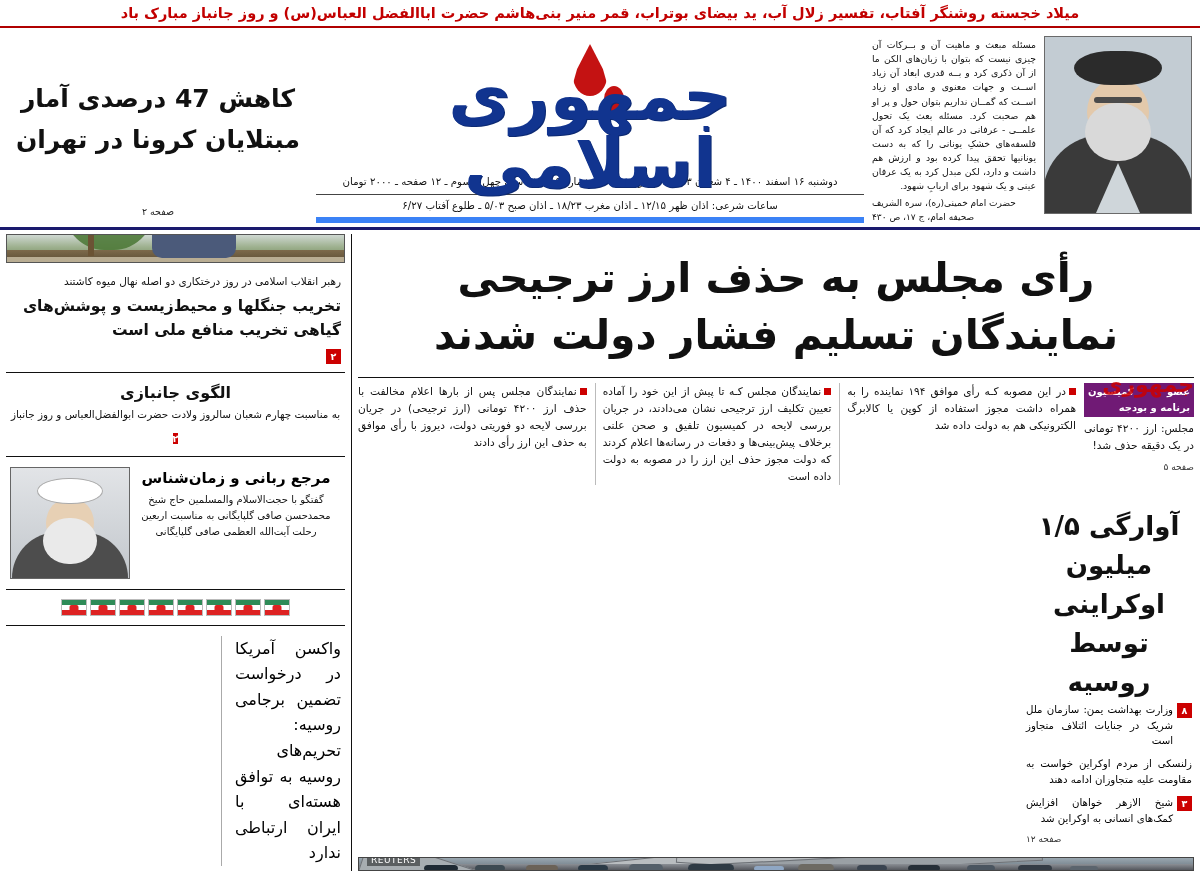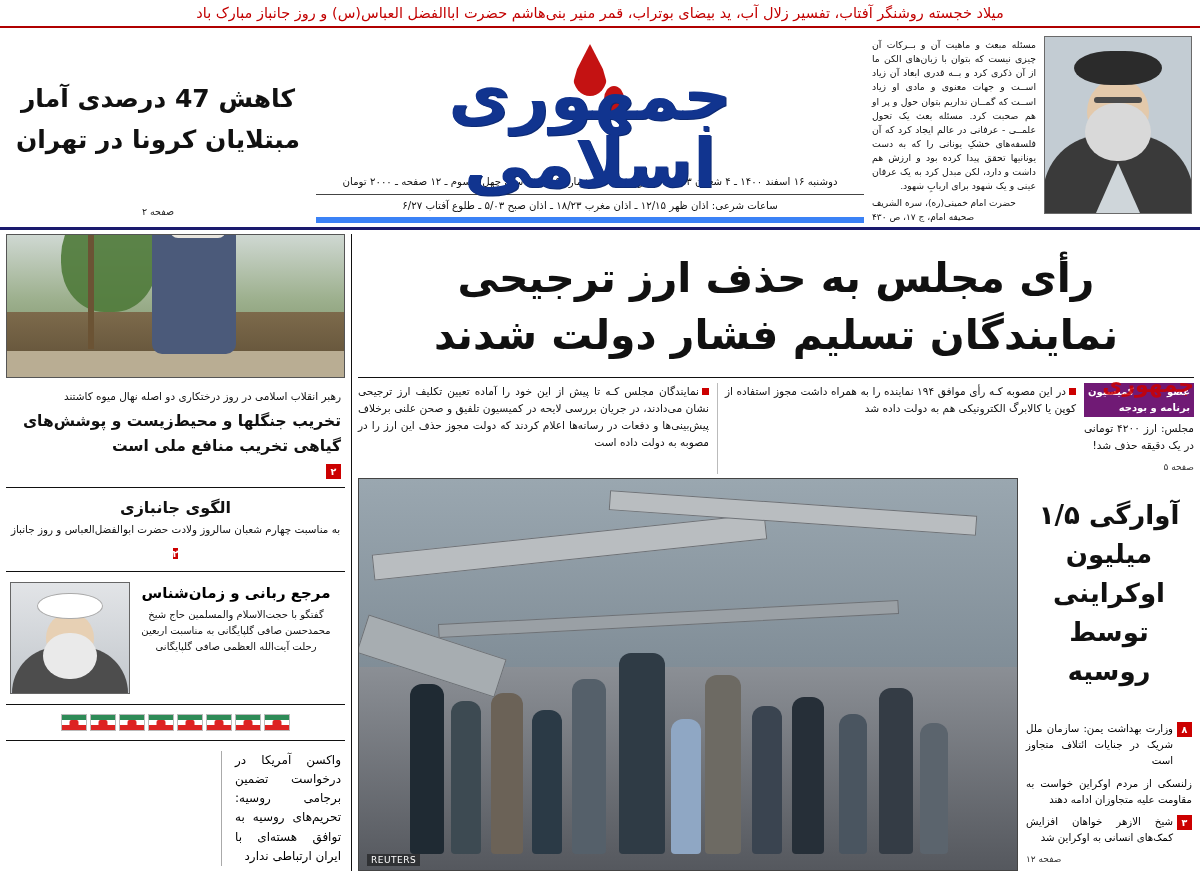--- a/index.html
+++ b/index.html
@@ -20,21 +20,21 @@
   
   .top-banner {
     height: 28px;
     display: flex; align-items: center; justify-content: center;
     border-bottom: 2px solid #b00000;
     padding: 0 6px;
   }
   .top-banner .txt {
     color: #c20000;
     font-size: 14.5px;
-    font-weight: normal;
+    font-weight: bold;
     white-space: nowrap;
     letter-spacing: -0.2px;
   }
 
   
   .masthead {
     position: relative;
     height: 202px;
     border-bottom: 3px solid #1a1a6e;
     display: flex;
@@ -185,21 +185,21 @@
     background: #701a75; color: #fff; font-weight: bold; font-size: 10px;
     padding: 1px 4px; display: inline-block; margin-bottom: 3px;
   }
   .brief-col .pg { font-size: 9px; color: #333; margin-top: 6px; }
   .mini-banner {
     position: absolute; top: -16px; right: 0;
     font-size: 22px; color: #c00; font-weight: bold; opacity: .85;
   }
 
   
-  .photo-row { display: flex; flex-direction: row; gap: 6px; flex: 1; }
+  .photo-row { display: flex; flex-direction: column; gap: 6px; flex: 1; }
   .photo {
     flex: 1; position: relative; overflow: hidden;
     background: #6d7a85;
     border: 1px solid #444;
   }
   .ph-sky { position: absolute; inset: 0; background: linear-gradient(#9aa7b0, #7d8a94 55%, #6a7680); }
   .ph-rubble {
     position: absolute; left: 0; right: 0; bottom: 0; height: 52%;
     background: linear-gradient(#8e8madd, #5d6168);
     background: linear-gradient(#8b8f95, #55585e);
@@ -289,21 +289,21 @@
   }
   .flag .g { position:absolute; top:0; left:0; right:0; height:33.3%; background:#2e8b57; }
   .flag .r { position:absolute; bottom:0; left:0; right:0; height:33.3%; background:#d22; }
   .flag .e { position:absolute; top:33%; left:50%; transform: translateX(-50%); width:9px; height:7px; background:#d22; border-radius:2px; }
 
   .bottom-row { display: flex; gap: 6px; }
   .bottom-left { flex: 1; }
   .bottom-left h3 { margin: 2px 0 4px 0; font-size: 16px; color:#c00; font-weight:bold; text-align:center; }
   .bottom-left .bism { text-align: center; font-size: 10px; margin-bottom: 3px; }
   .bottom-left p { margin: 0; font-size: 10.3px; line-height: 1.6; text-align: justify; }
-  .bottom-right { width: 120px; font-size: 12px; line-height: 1.6; text-align: justify; border-left: 1px solid #aaa; padding-left: 13px; }
+  .bottom-right { width: 120px; font-size: 16px; line-height: 1.6; text-align: justify; border-left: 1px solid #aaa; padding-left: 13px; }
 </style>
 </head>
 <body>
 
 <div class="page">
 
   <div class="top-banner">
     <div class="txt">میلاد خجسته روشنگر آفتاب، تفسیر زلال آب، ید بیضای بوتراب، قمر منیر بنی‌هاشم حضرت اباالفضل العباس(س) و روز جانباز مبارک باد</div>
   </div>
 
@@ -355,20 +355,23 @@
           <div class="mini-banner">جمهوری</div>
           <span class="tag">عضو کمیسیون برنامه و بودجه</span>
           <div>مجلس: ارز ۴۲۰۰ تومانی در یک دقیقه حذف شد!</div>
           <div class="pg">صفحه ۵</div>
         </div>
         <div class="c">
           <span class="sq"></span><span>در این مصوبه کـه رأی موافق ۱۹۴ نماینده را به همراه داشت مجوز استفاده از کوپن یا کالابرگ الکترونیکی هم به دولت داده شد</span>
         </div>
         <div class="c">
           <span class="sq"></span><span>نمایندگان مجلس کـه تا پیش از این خود را آماده تعیین تکلیف ارز ترجیحی نشان می‌دادند، در جریان بررسی لایحه در کمیسیون تلفیق و صحن علنی برخلاف پیش‌بینی‌ها و دفعات در رسانه‌ها اعلام کردند که دولت مجوز حذف این ارز را در مصوبه به دولت داده است</span>
+        </div>
+        <div class="c">
+          <span class="sq"></span><span>نمایندگان مجلس پس از بارها اعلام مخالفت با حذف ارز ۴۲۰۰ تومانی (ارز ترجیحی) در جریان بررسی لایحه دو فوریتی دولت، دیروز با رأی موافق به حذف این ارز رأی دادند</span>
         </div>
       </div>
 
       <div class="photo-row">
         <div class="photo-side">
           <div class="hl">آوارگی ۱/۵ میلیون اوکراینی توسط روسیه</div>
           <div class="items">
             <div class="item">
               <span class="pgbox">۸</span>
               <span class="t">وزارت بهداشت یمن: سازمان ملل شریک در جنایات ائتلاف متجاوز است</span>

